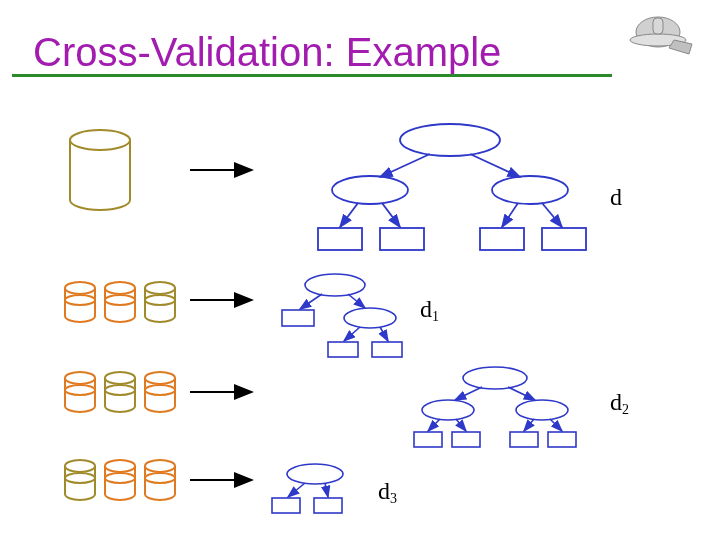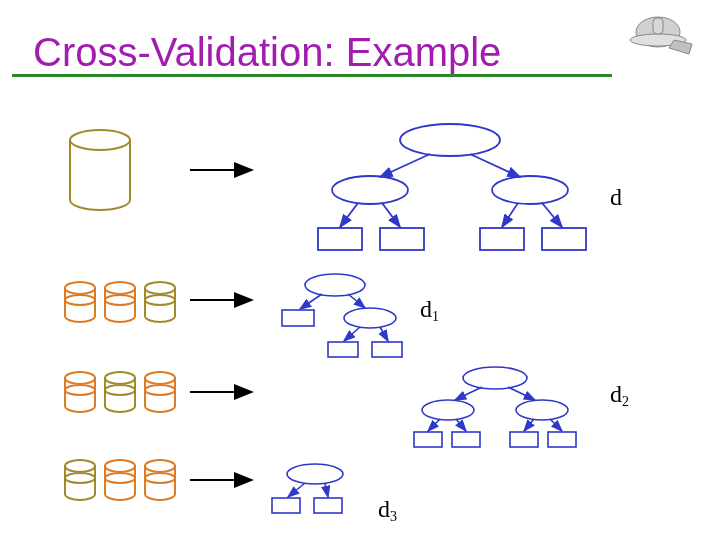--- a/index.html
+++ b/index.html
@@ -61,24 +61,24 @@
   <ellipse cx="32" cy="22" rx="22" ry="15" fill="#d0d0d0" stroke="#888" stroke-width="1"></ellipse>
   <ellipse cx="32" cy="30" rx="28" ry="6" fill="#e0e0e0" stroke="#888" stroke-width="1"></ellipse>
   <rect x="27" y="8" width="10" height="16" rx="4" fill="#d8d8d8" stroke="#888"></rect>
   <path d="M48 30 l18 4 l-3 10 l-20 -6 z" fill="#c0c0c0" stroke="#888"></path>
 </svg>
 
 <div class="label" style="left:610px; top:184px;">d</div>
 <div class="label" style="left:408px; top:296px;margin-left:12px;">
   <span>d</span><span class="sub">1</span>
 </div>
-<div class="label" style="left:610px; top:381px;">
+<div class="label" style="left:610px; top:389px;">
   <span>d</span><span class="sub">2</span>
 </div>
-<div class="label" style="left:378px; top:496px;">
+<div class="label" style="left:378px; top:478px;">
   <span>d</span><span class="sub">3</span>
 </div>
 
 <svg class="canvas" width="720" height="540">
 <defs>
   <marker id="arrowhead" markerWidth="10" markerHeight="8" refX="8" refY="4" orient="auto">
     <path d="M0,0 L10,4 L0,8 z" fill="#000"></path>
   </marker>
   <marker id="treearrow" markerWidth="8" markerHeight="6" refX="7" refY="3" orient="auto">
     <path d="M0,0 L8,3 L0,6 z" fill="#2e38c9"></path>

